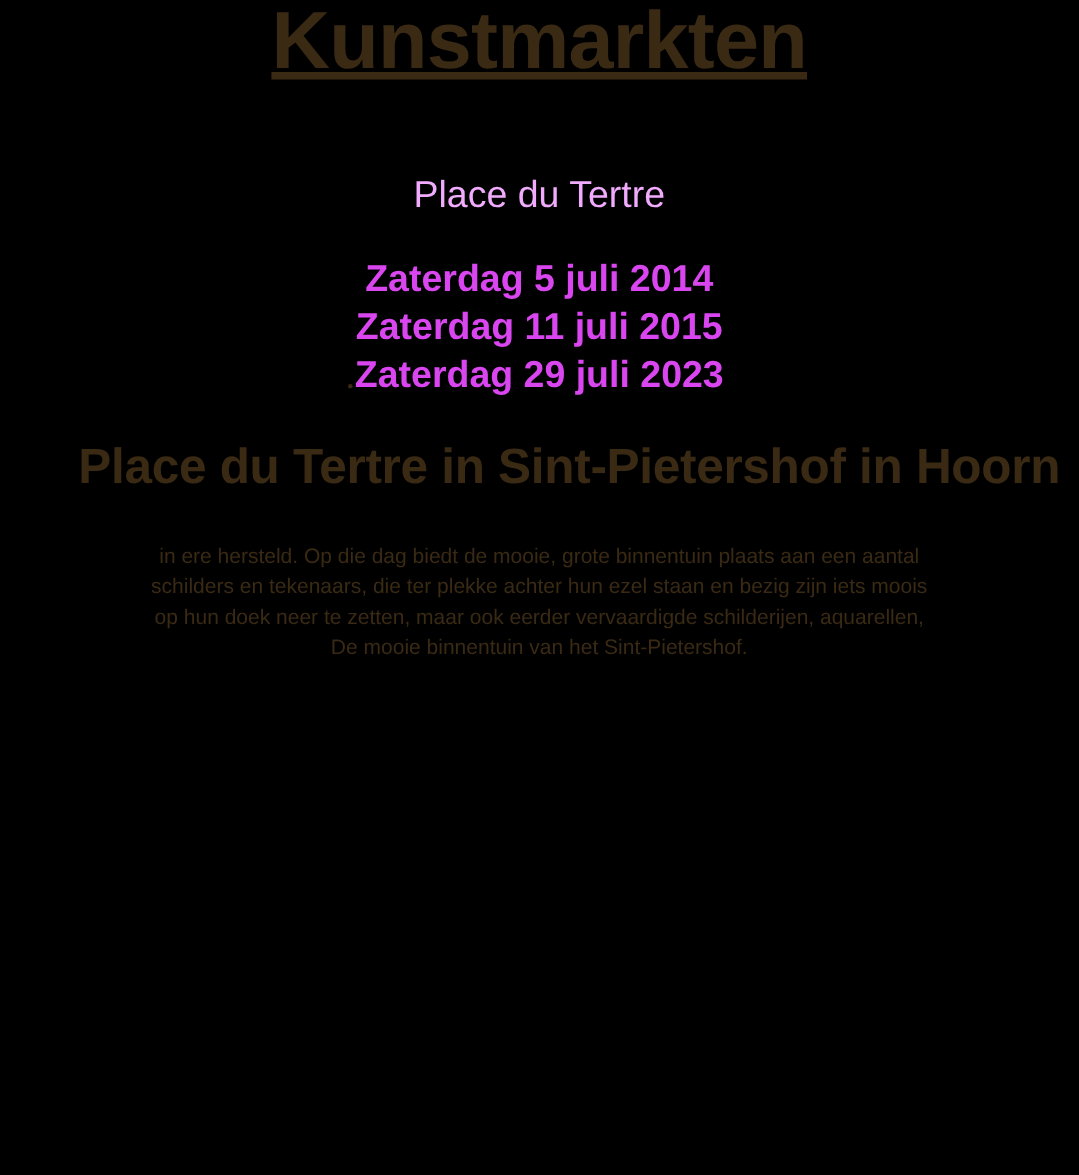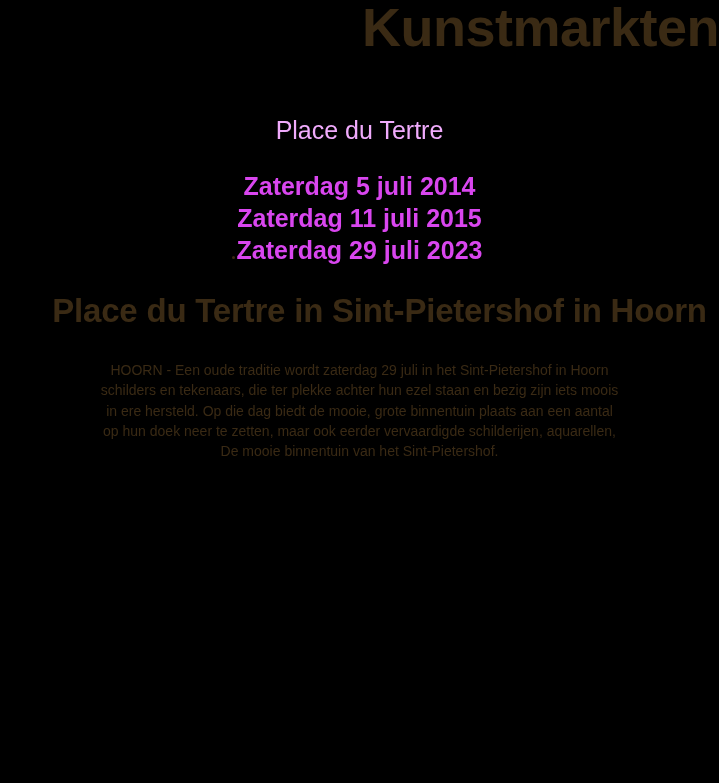--- a/index.html
+++ b/index.html
@@ -14,28 +14,29 @@
     font-family: "Liberation Sans", sans-serif;
     color: #3a2410;
   }
   .page {
     position: relative;
     width: 719px;
     height: 783px;
     background: #000000;
   }
   .title {
-    text-align: right;
+    text-align: center;
     font-size: 54px;
     font-weight: bold;
     color: #3a2a14;
     letter-spacing: -0.5px;
     line-height: 1.0;
     margin: 0;
     padding-top: 0px;
+    text-decoration: underline;
   }
   .subblock {
     text-align: center;
     margin-top: 60px;
   }
   .sub-line {
     font-size: 25px;
     color: #f0abfc;
     line-height: 1.28;
     font-weight: normal;
@@ -94,20 +95,19 @@
     <div class="date-line">Zaterdag 5 juli 2014</div>
     <div class="date-line">Zaterdag 11 juli 2015</div>
     <div class="date-line">Zaterdag 29 juli 2023</div>
   </div>
 
   <div class="stray-dot"></div>
 
   <div class="headline">Place du Tertre in Sint-Pietershof in Hoorn</div>
 
   <div class="body-copy">
-    <div class="body-line">HOORN - Een oude traditie wordt zaterdag 29 juli in het Sint-Pietershof in Hoorn</div>
+    <div class="body-line">in ere hersteld. Op die dag biedt de mooie, grote binnentuin plaats aan een aantal</div>
     <div class="body-line">schilders en tekenaars, die ter plekke achter hun ezel staan en bezig zijn iets moois</div>
-    <div class="body-line">in ere hersteld. Op die dag biedt de mooie, grote binnentuin plaats aan een aantal</div>
     <div class="body-line">op hun doek neer te zetten, maar ook eerder vervaardigde schilderijen, aquarellen,</div>
     <div class="body-line">De mooie binnentuin van het Sint-Pietershof.</div>
   </div>
 
 </div>
 
 </body></html>

